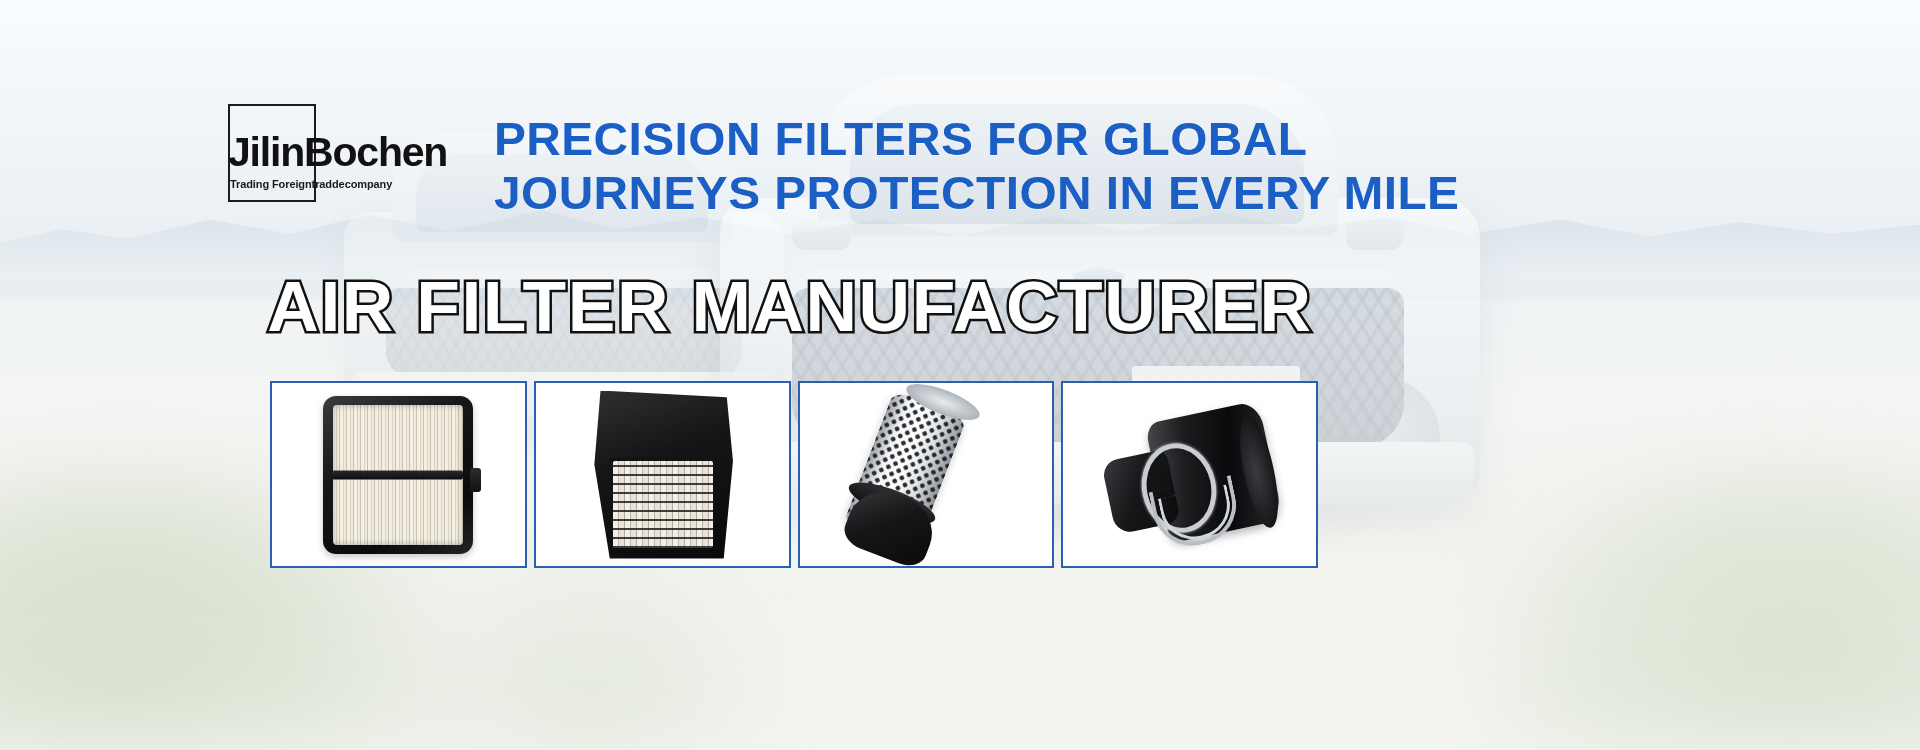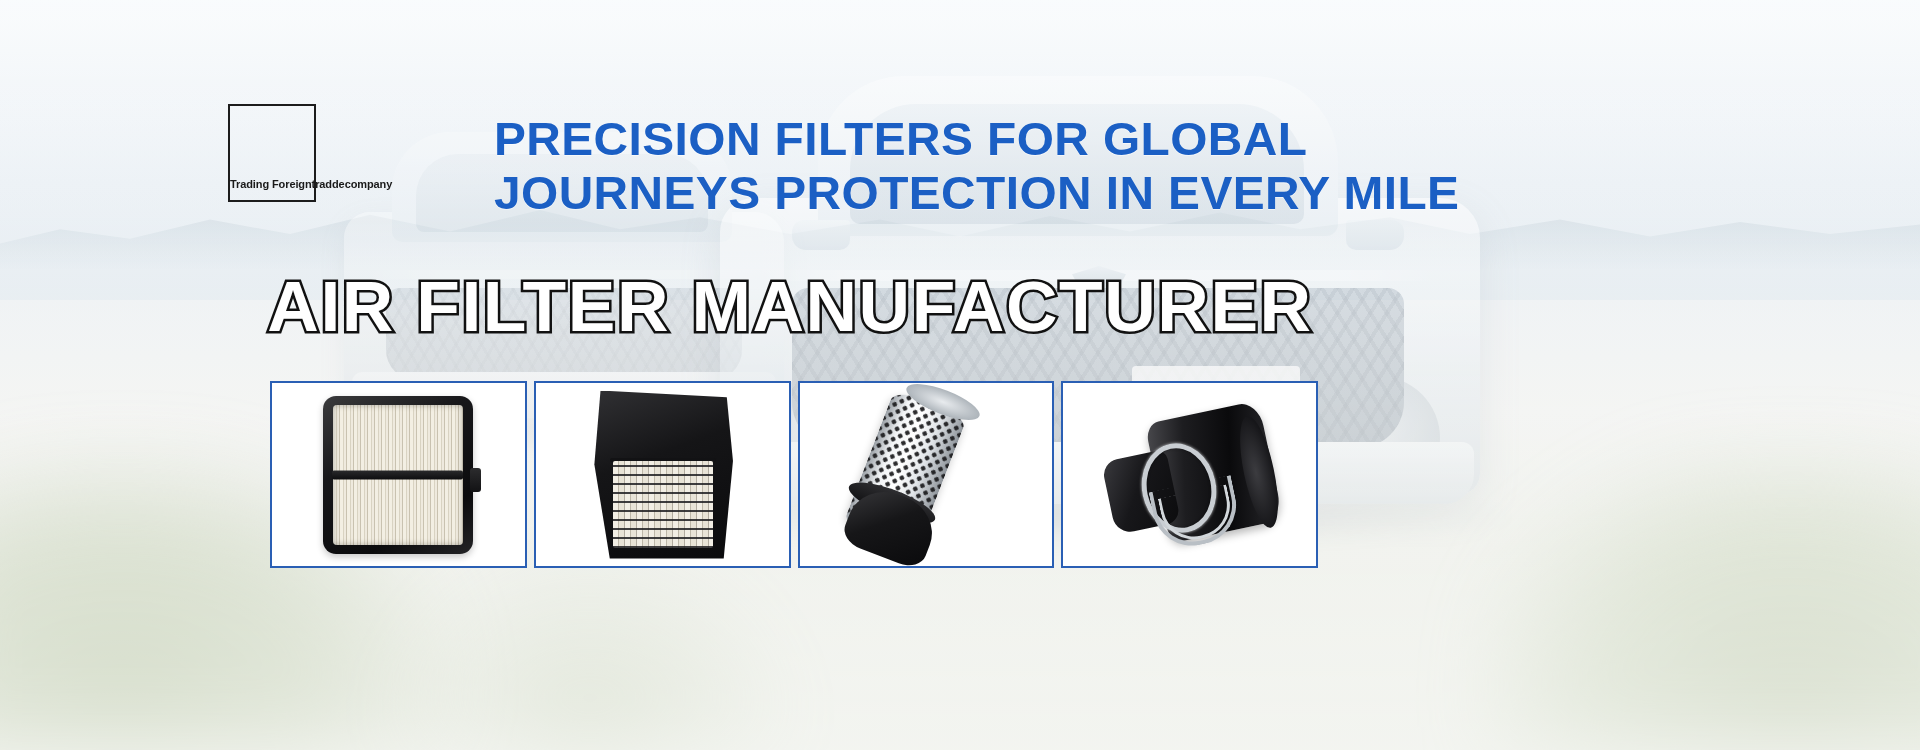--- a/index.html
+++ b/index.html
@@ -380,20 +380,21 @@
     <div class="lampbar"></div>
     <div class="grille"></div>
     <div class="emblem"></div>
     <div class="plate"></div>
     <div class="bumper"></div>
   </div>
 
   <div class="haze"></div>
 
   <div id="logo"></div>
+  <div id="logo-wordmark">JilinBochen</div>
   <div id="logo-tagline">Trading Foreigntraddecompany</div>
 
   <div id="headline">
     <span class="hl-line">PRECISION FILTERS FOR GLOBAL</span>
     <span class="hl-line">JOURNEYS PROTECTION IN EVERY MILE</span>
   </div>
 
   <div id="main-title">AIR FILTER MANUFACTURER</div>
 
   <div id="product-strip">

